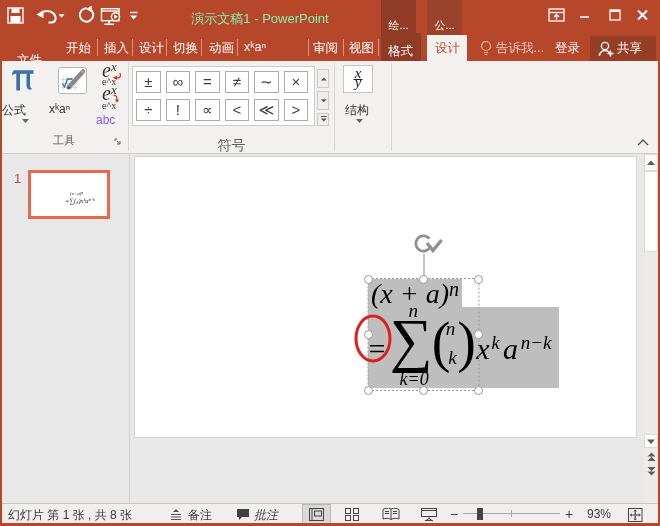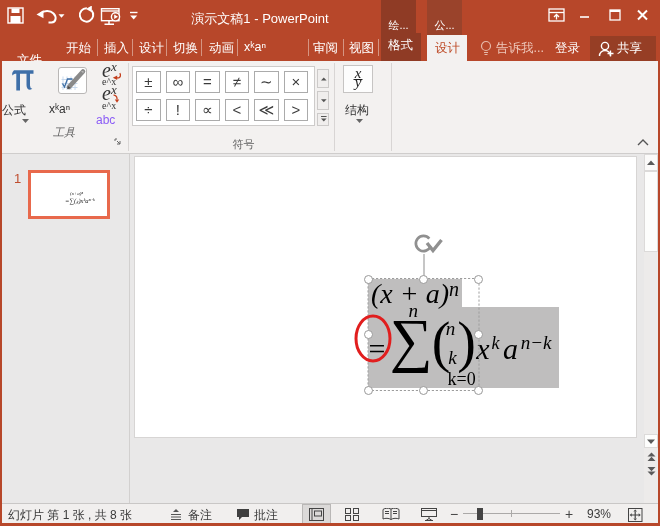--- a/index.html
+++ b/index.html
@@ -31,21 +31,21 @@
       <path d="M95.5 5 h17.5"></path>
       <circle cx="109.5" cy="10.8" r="4.1" fill="#B7472A"></circle>
       <path d="M108.2 8.6 l3.8 2.2 l-3.8 2.2 z" fill="#fff" stroke="none"></path>
       <path d="M103 14.7 l0 3.3 M98.5 18.3 l9.5 0" stroke-width="1.5"></path>
     </g>
 
     <path d="M124 6.5 l7.5 0" stroke="#fff" stroke-width="1.4"></path>
     <path d="M124.2 9.5 l7 0 l-3.5 4 z" fill="#fff"></path>
   </svg>
 
-  <div class="abs" style="left:150px;top:10px;width:220px;text-align:center;color:#ffffff;font-size:13px;">演示文稿1 - PowerPoint</div>
+  <div class="abs" style="left:150px;top:10px;width:220px;text-align:center;color:#86efac;font-size:13px;">演示文稿1 - PowerPoint</div>
 
   <div class="abs" style="left:381px;top:0;width:35px;height:36px;background:#8F3B25;color:#fff;font-size:11px;text-align:center;line-height:50px;">绘...</div>
   <div class="abs" style="left:427px;top:0;width:35px;height:36px;background:#9A432B;color:#fff;font-size:11px;text-align:center;line-height:50px;">公...</div>
 
   <svg class="abs" style="left:540px;top:6px;" width="115" height="18" viewBox="0 0 115 18">
     <g stroke="#fff" fill="none" stroke-width="1.3">
       <rect x="9" y="3" width="15" height="12"></rect>
       <path d="M9 6.5 l15 0"></path>
       <path d="M16.5 13.5 l0 -4.5 M14 11 l2.5 -2.5 l2.5 2.5"></path>
       <path d="M40 11 l9 0" stroke-width="1.6"></path>
@@ -59,21 +59,21 @@
     <div class="abs" style="left:17px;top:16px;">文件</div>
     <div class="abs" style="left:66px;top:3.5px;">开始</div>
     <div class="abs" style="left:104px;top:3.5px;">插入</div>
     <div class="abs" style="left:139px;top:3.5px;">设计</div>
     <div class="abs" style="left:173px;top:3.5px;">切换</div>
     <div class="abs" style="left:209px;top:3.5px;text-align:right;">动画</div>
     <div class="abs" style="left:244px;top:3.5px;">xᵏaⁿ</div>
     <div class="abs" style="left:313px;top:3.5px;">审阅</div>
     <div class="abs" style="left:349px;top:3.5px;">视图</div>
     <div class="abs" style="left:381px;top:-3px;width:40px;height:28px;background:#8F3B25;"></div>
-    <div class="abs" style="left:388px;top:1px;">格式</div>
+    <div class="abs" style="left:388px;top:7px;">格式</div>
     <div class="abs" style="left:427px;top:-1px;width:40px;height:26px;background:#F3F1F0;"></div>
     <div class="abs" style="left:435px;top:3.5px;color:#BE4B27;">设计</div>
 
     <div class="abs" style="left:97px;top:3px;width:1px;height:17px;background:#D59583;"></div>
     <div class="abs" style="left:132px;top:3px;width:1px;height:17px;background:#D59583;"></div>
     <div class="abs" style="left:166px;top:3px;width:1px;height:17px;background:#D59583;"></div>
     <div class="abs" style="left:201px;top:3px;width:1px;height:17px;background:#D59583;"></div>
     <div class="abs" style="left:237px;top:3px;width:1px;height:17px;background:#D59583;"></div>
     <div class="abs" style="left:308px;top:3px;width:1px;height:17px;background:#D59583;"></div>
     <div class="abs" style="left:343px;top:3px;width:1px;height:17px;background:#D59583;"></div>
@@ -175,22 +175,22 @@
     <text x="15" y="12.5" font-size="15" font-style="italic" font-family="Liberation Serif" text-anchor="middle" fill="#222">x</text>
     <line x1="10.5" y1="14.5" x2="19.5" y2="14.5" stroke="#222" stroke-width="1"></line>
     <text x="15" y="21.5" font-size="15" font-style="italic" font-family="Liberation Serif" text-anchor="middle" fill="#222">y</text>
   </svg>
   <div class="abs" style="left:345px;top:41px;">结构</div>
   <svg class="abs" style="left:356px;top:58px;" width="8" height="5">
       <path d="M0 0 l7 0 l-3.5 4 z" fill="#666"></path>
     </svg>
   <div class="abs" style="left:391px;top:2px;width:1px;height:88px;background:#D8D5D4;"></div>
 
-  <div class="abs" style="left:0px;top:64px;width:128px;text-align:center;color:#5E5E5E;font-size:11px;font-style:italic;">工具</div>
-  <div class="abs" style="left:141px;top:76px;width:205px;text-align:center;color:#5E5E5E;font-size:11px;">符号</div>
+  <div class="abs" style="left:0px;top:72px;width:128px;text-align:center;color:#5E5E5E;font-size:11px;">工具</div>
+  <div class="abs" style="left:129px;top:76px;width:205px;text-align:center;color:#5E5E5E;font-size:14px;">符号</div>
 
   <svg class="abs" style="left:114px;top:77px;" width="9" height="9" viewBox="0 0 9 9">
     <path d="M1 3 V1 h2 M5 1 h0" stroke="#666" fill="none"></path>
     <path d="M3 3 l3 3 M6 3 v3 h-3" stroke="#666" fill="none"></path>
   </svg>
 
   <svg class="abs" style="left:637px;top:77px;" width="12" height="8">
       <path d="M1 7 l5 -5 l5 5" stroke="#555" fill="none" stroke-width="1.4"></path>
     </svg>
 </div>
@@ -208,21 +208,21 @@
 <div class="abs" style="left:133.5px;top:155.5px;width:503.5px;height:282px;background:#fff;border:1px solid #D7D5D4;"></div>
 
 <div class="abs" style="left:368px;top:279px;width:94px;height:28px;background:#BFBEBE;"></div>
 <div class="abs" style="left:368px;top:307px;width:191px;height:81px;background:#BFBEBE;"></div>
 
 <div class="eq" style="left:371px;top:279px;font-style:italic;font-size:28px;">(x + a)<span style="font-size:20px;vertical-align:7.3px;">n</span></div>
 <div class="eq" style="left:368.6px;top:334px;font-size:30px;">=</div>
 
 <div class="eq" style="left:408.6px;top:300.5px;font-style:italic;font-size:19px;">n</div>
 <div class="eq" style="left:389.5px;top:309.5px;font-size:60px;">∑</div>
-<div class="eq" style="left:399.5px;top:370px;font-size:18px;margin-left:48px;">k=0</div>
+<div class="eq" style="left:399.5px;top:370px;font-style:italic;font-size:18px;">k=0</div>
 
 <div class="eq" style="left:431.8px;top:314px;font-size:56px;">(</div>
 <div class="eq" style="left:445.7px;top:319px;font-style:italic;font-size:19px;">n</div>
 <div class="eq" style="left:448.2px;top:348.3px;font-style:italic;font-size:19px;">k</div>
 <div class="eq" style="left:457.2px;top:314px;font-size:56px;">)</div>
 
 <div class="eq" style="left:476.2px;top:334px;font-style:italic;font-size:30px;">x</div>
 <div class="eq" style="left:491.4px;top:334.2px;font-style:italic;font-size:18px;">k</div>
 <div class="eq" style="left:503px;top:333.6px;font-style:italic;font-size:30px;">a</div>
 <div class="eq" style="left:520.7px;top:332.5px;font-style:italic;font-size:19px;">n−k</div>
@@ -273,21 +273,21 @@
 <div class="abs" style="left:0;top:503px;width:660px;height:20px;background:#F1EFEE;border-top:1px solid #C9C7C6;font-size:12px;color:#3b3b3b;">
   <div class="abs" style="left:8px;top:3px;">幻灯片 第 1 张 , 共 8 张</div>
   <svg class="abs" style="left:170px;top:5px;" width="12" height="11">
       <path d="M6 0 l3 3 l-6 0 z" fill="#555"></path>
       <path d="M1 5.5 h10 M1 8 h10 M1 10.5 h10" stroke="#555"></path>
     </svg>
   <div class="abs" style="left:188px;top:3px;">备注</div>
   <svg class="abs" style="left:236px;top:4px;" width="14" height="13">
       <path d="M1 1 h12 v8 h-7 l-3 3 v-3 h-2 z" fill="#3F3F3F"></path>
     </svg>
-  <div class="abs" style="left:254px;top:3px;">批注</div>
+  <div class="abs" style="left:254px;top:3px;font-style:italic;">批注</div>
   <div class="abs" style="left:302px;top:0px;width:29px;height:20px;background:#DBD9D8;border:1px solid #B9B7B6;"></div>
   <svg class="abs" style="left:309px;top:4px;" width="15" height="13" viewBox="0 0 15 13">
     <rect x="0.5" y="0.5" width="14" height="12" stroke="#444" fill="none"></rect>
     <path d="M3 0.5 v12" stroke="#444"></path>
     <rect x="5.5" y="3" width="7" height="5" stroke="#444" fill="none"></rect>
   </svg>
   <svg class="abs" style="left:345px;top:4px;" width="18" height="13" viewBox="0 0 18 13">
     <g stroke="#444" fill="none">
         <rect x="0.5" y="0.5" width="5" height="5"></rect>
         <rect x="8.5" y="0.5" width="5" height="5"></rect>

